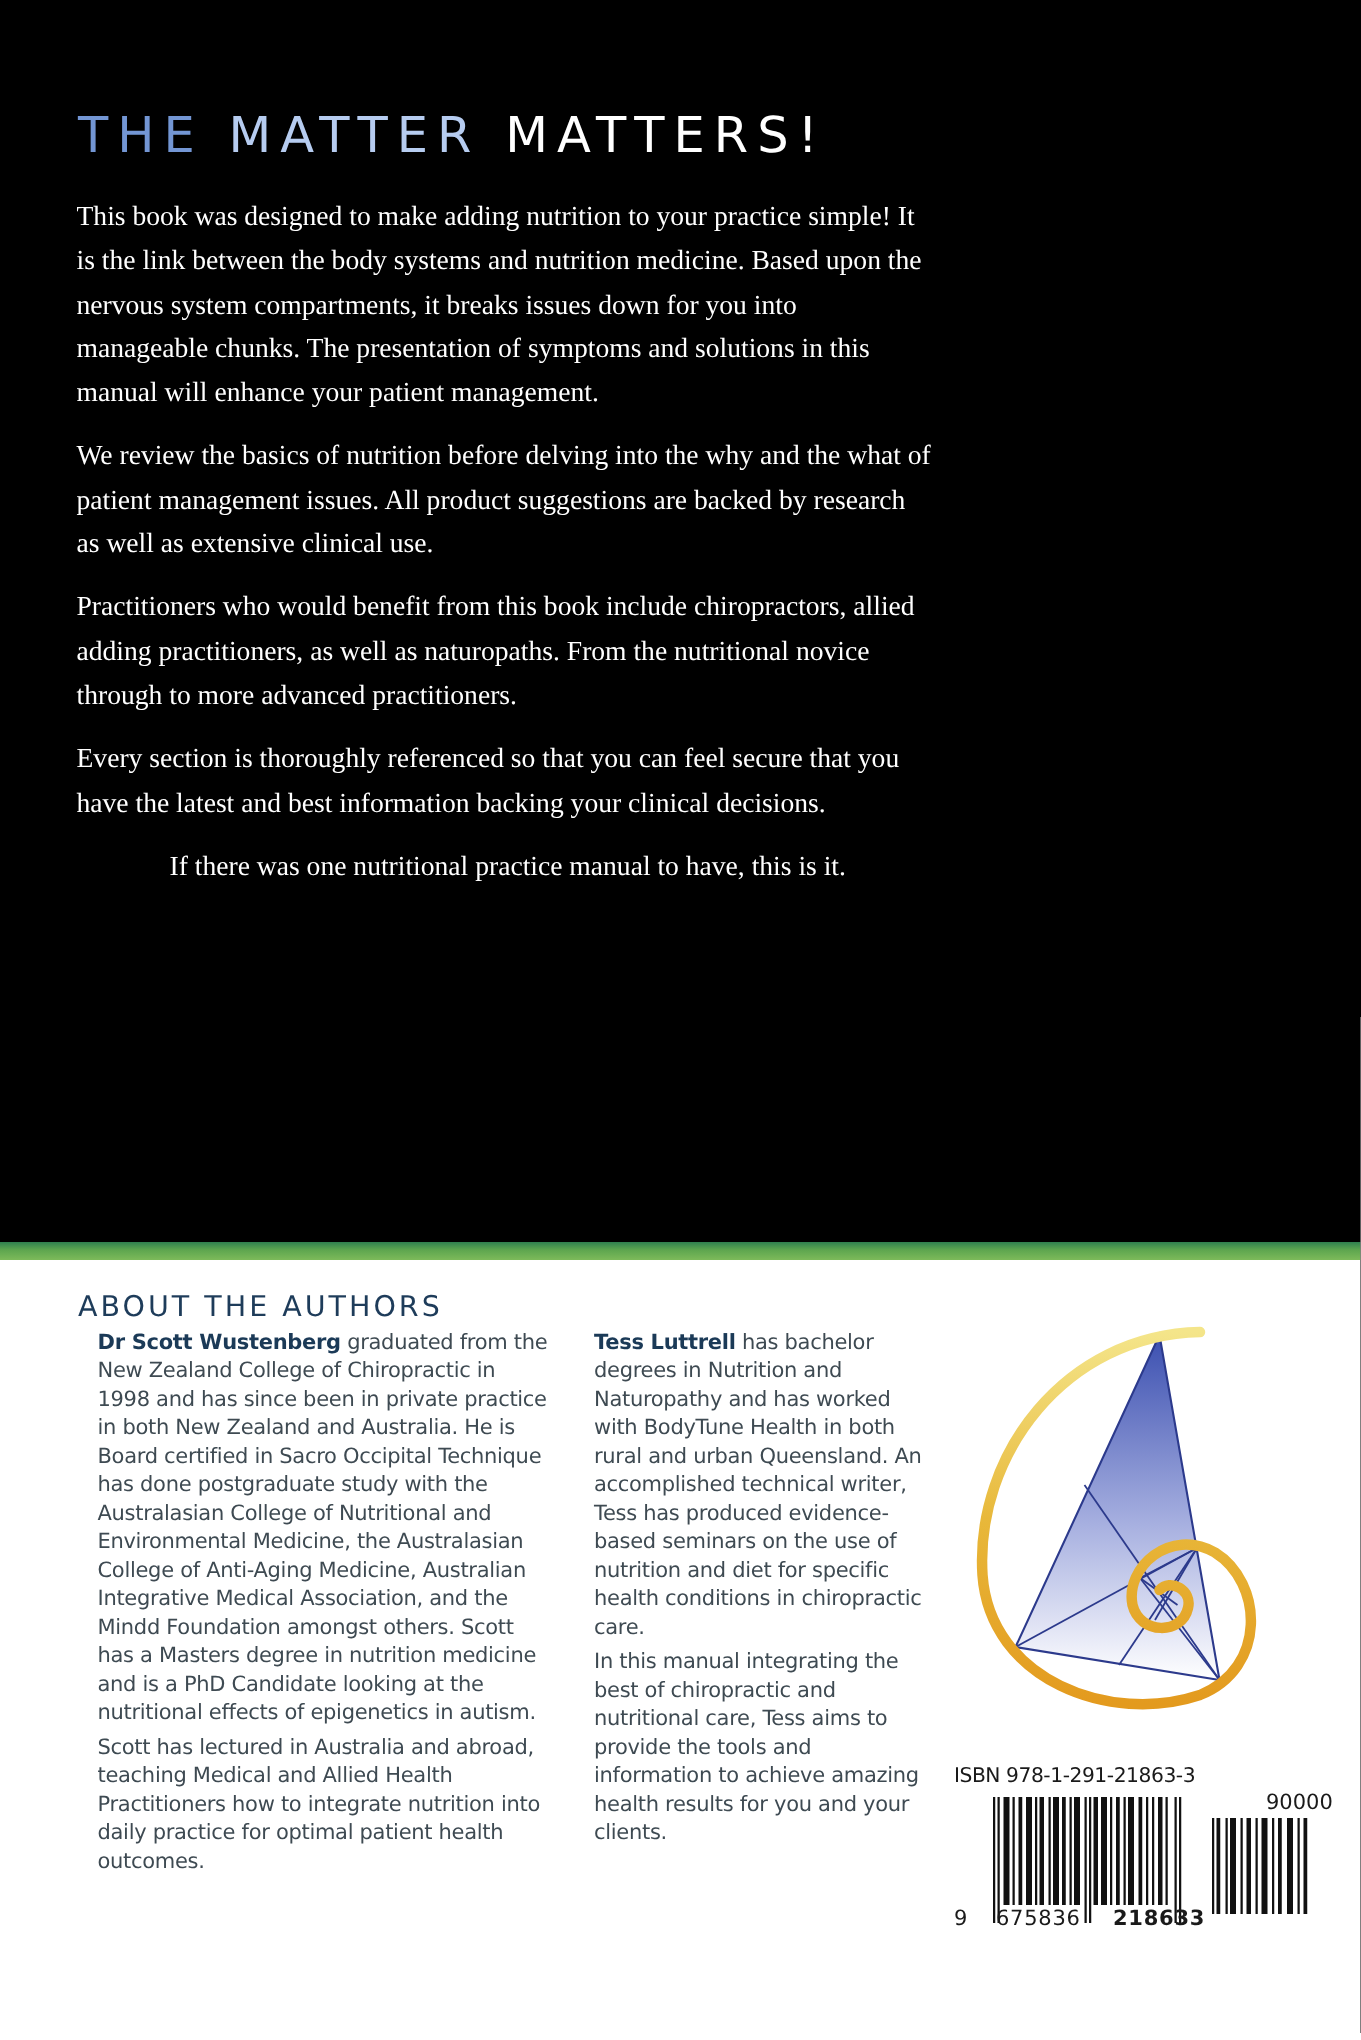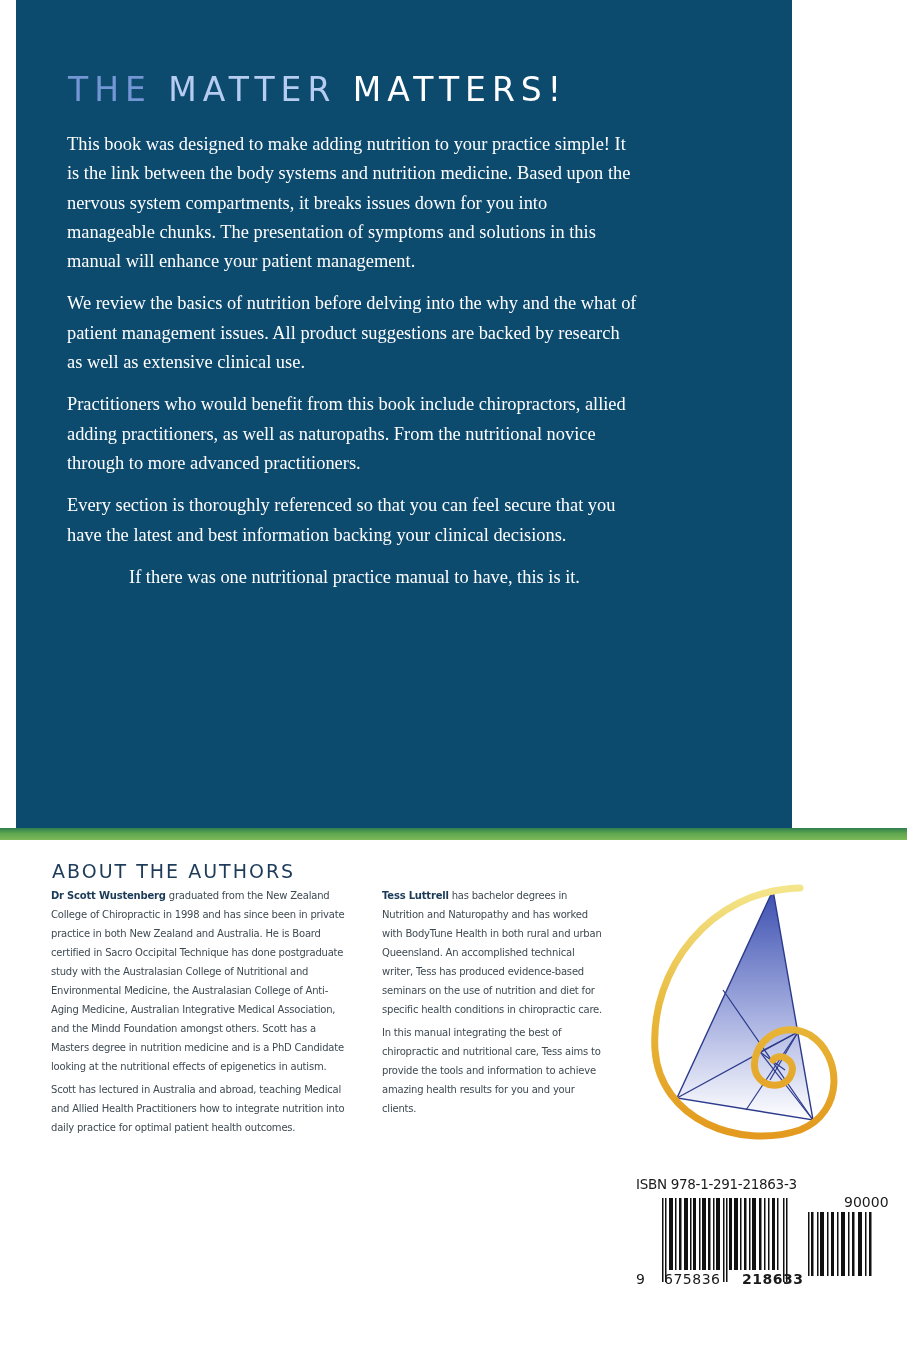--- a/index.html
+++ b/index.html
@@ -2,22 +2,22 @@
 <html><head>
 <meta charset="utf-8">
 <style>
   html, body { margin: 0; padding: 0; }
   body {
     width: 907px; height: 1360px; overflow: hidden; position: relative;
     background: #ffffff;
     font-family: "DejaVu Sans", "Liberation Sans", sans-serif;
   }
   .top-panel {
-    position: absolute; left: 16px; top: 0; width: 776px; height: 828px;
-    background: #0c4a6e;
+    position: absolute; left: 0; top: 0; width: 907px; height: 828px;
+    background: #000000;
   }
   .green-band {
     position: absolute; left: 0; top: 828px; width: 907px; height: 12px;
     background: linear-gradient(to bottom, #2f7f4f 0%, #5ea64f 45%, #7dba5a 100%);
   }
   .headline {
     position: absolute; left: 52px; top: 68px; margin: 0;
     font-family: "DejaVu Sans", sans-serif; font-weight: normal;
     font-size: 33px; letter-spacing: 6px; line-height: 44px; white-space: nowrap;
   }
@@ -30,22 +30,23 @@
   }
   .blurb p { margin: 0 0 13px 0; font-family: Liberation Serif, serif; }
   .blurb p.indent { padding-left: 5px; text-align: center; }
 
   .authors-title {
     position: absolute; left: 52px; top: 860px; margin: 0;
     font-weight: normal; font-size: 19px; letter-spacing: 2px;
     color: #1e3c5a; white-space: nowrap;
   }
   .bio {
-    position: absolute; color: #3e4a52; font-size: 10px; line-height: 19px;
+    position: absolute; color: #3e4a52; font-size: 14px; line-height: 19px;
     letter-spacing: -0.2px;
+    margin-left: 14px;
   }
   .bio p { margin: 0 0 4px 0; }
   .bio .name { color: #1b3a57; font-weight: bold; }
   .bio-scott { left: 51px; top: 886px; width: 300px; }
   .bio-tess { left: 382px; top: 886px; width: 225px; }
 
   .logo { position: absolute; left: 610px; top: 880px; width: 240px; height: 280px; }
   .isbn-block { position: absolute; left: 636px; top: 1176px; width: 290px; height: 120px; }
   .isbn-label { position: absolute; left: 0; top: 0; font-size: 13.5px; color: #1a1a1a; white-space: nowrap; letter-spacing: -0.3px; }
   .price-code { position: absolute; left: 184px; top: 18px; font-size: 14px; color: #1a1a1a; margin-left: 24px; }

